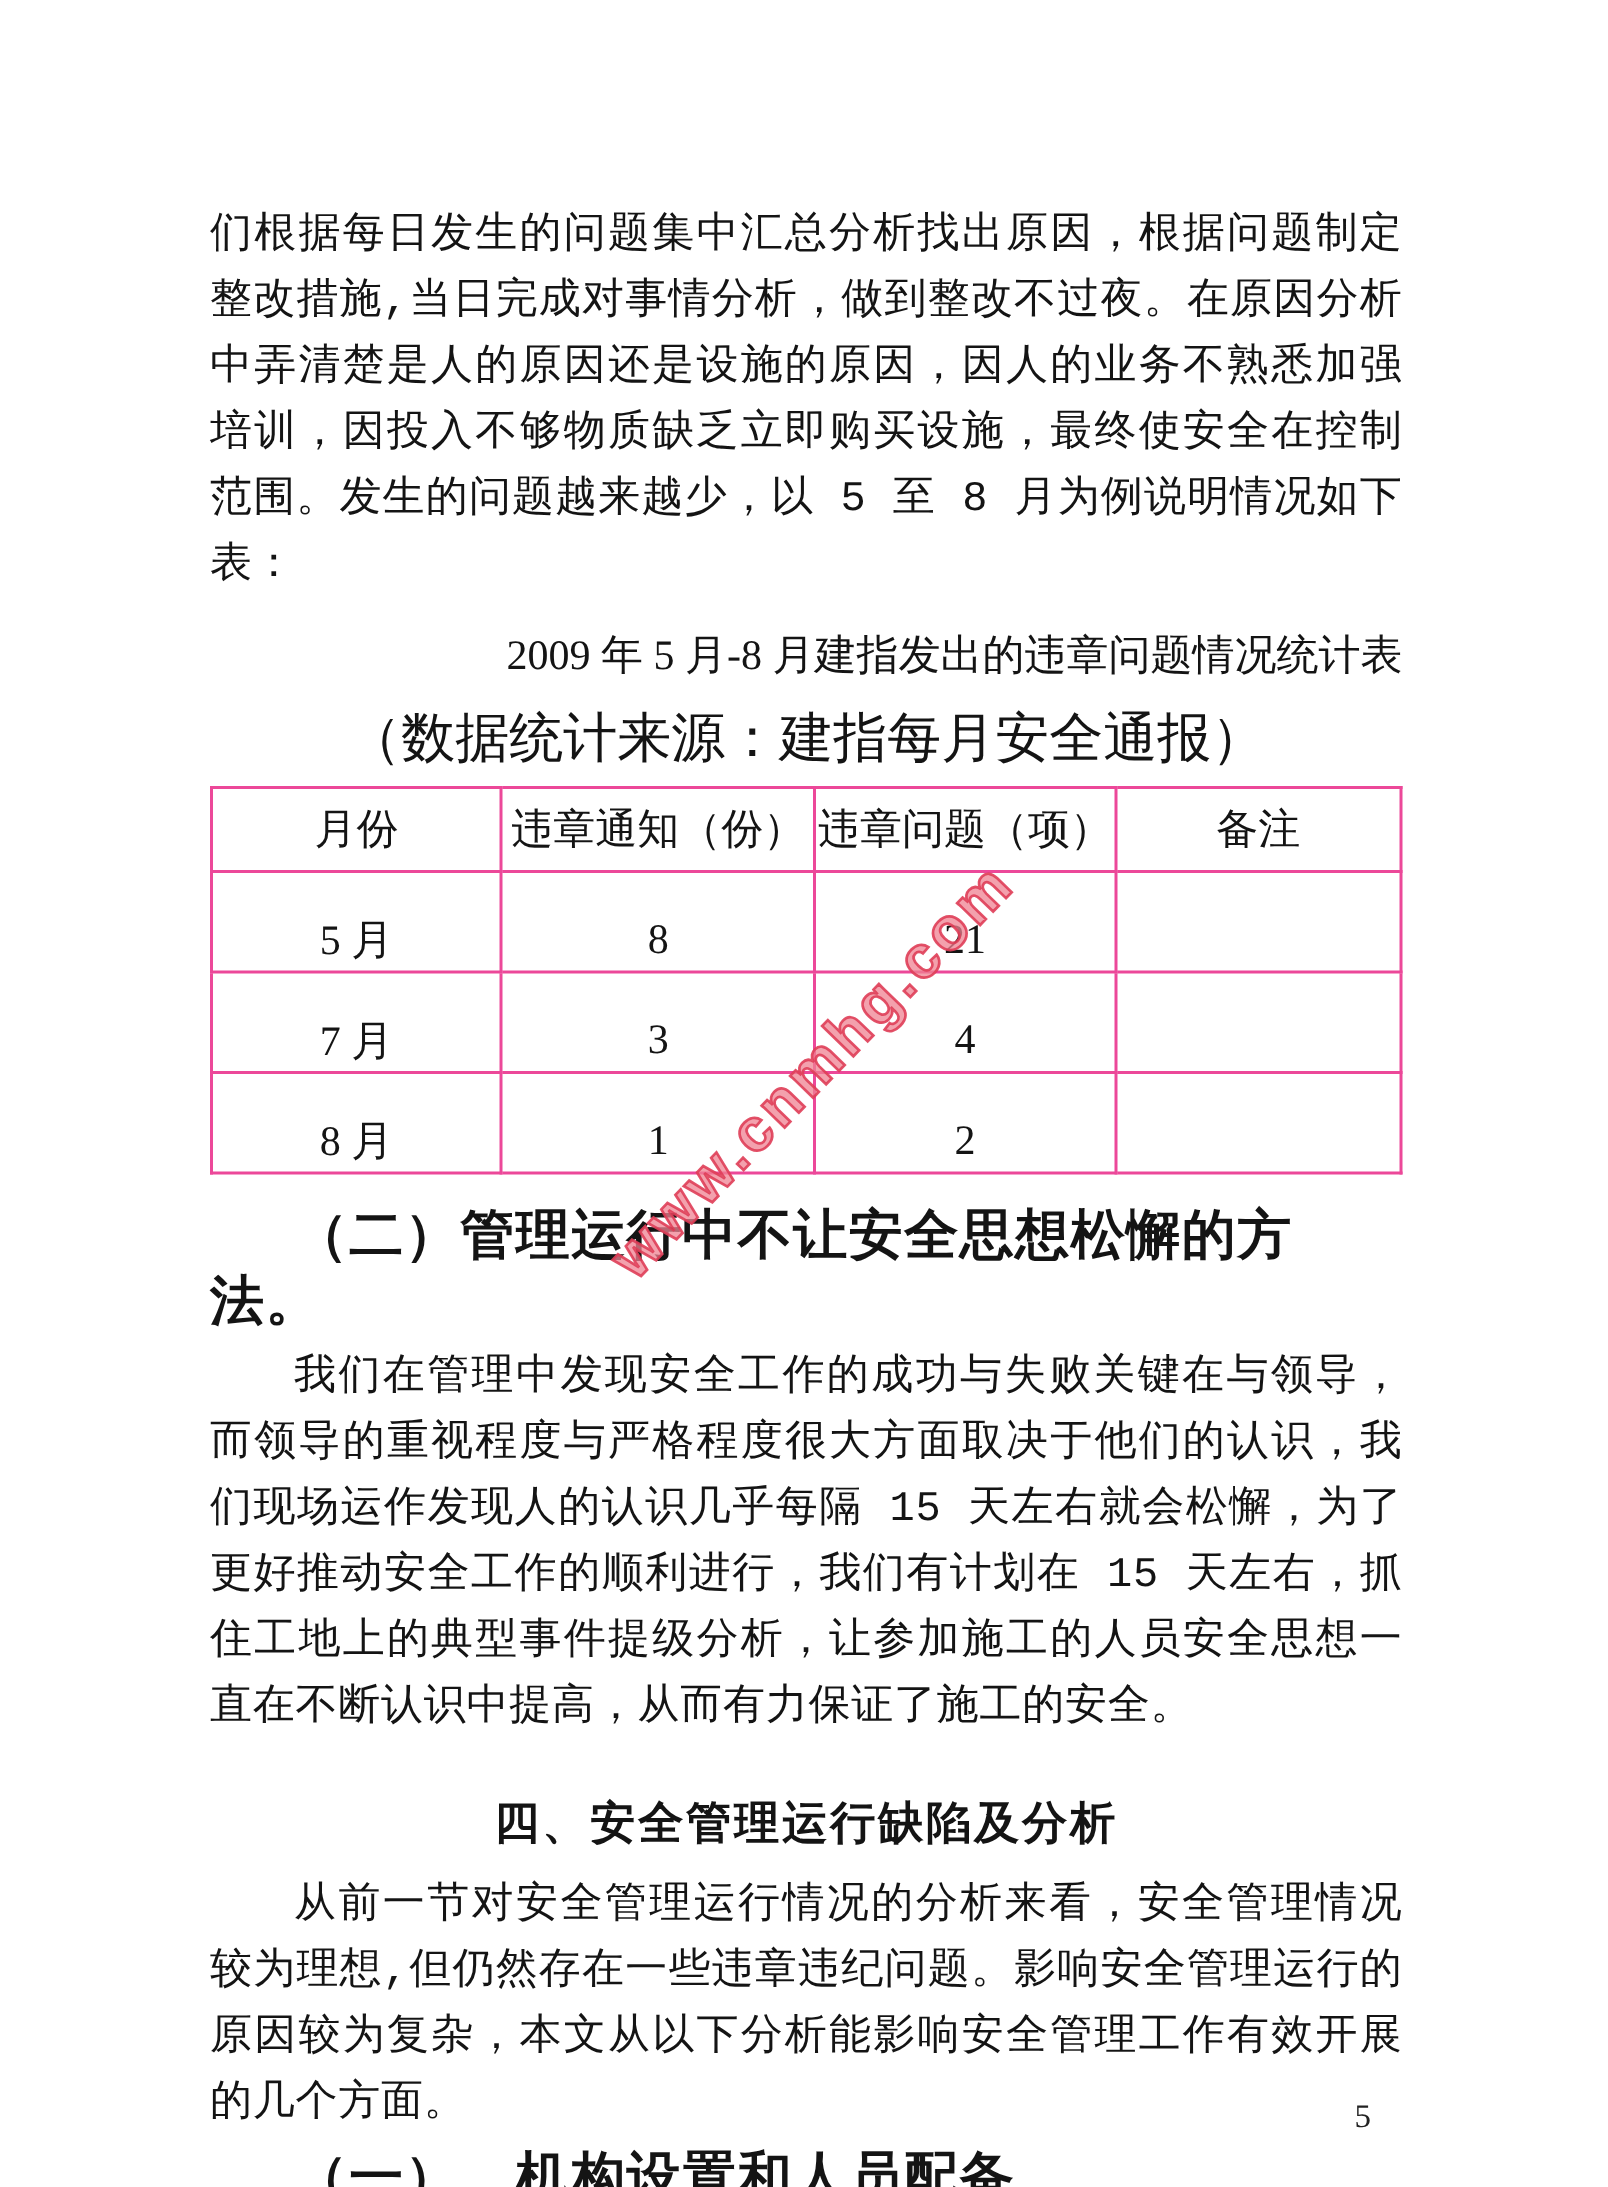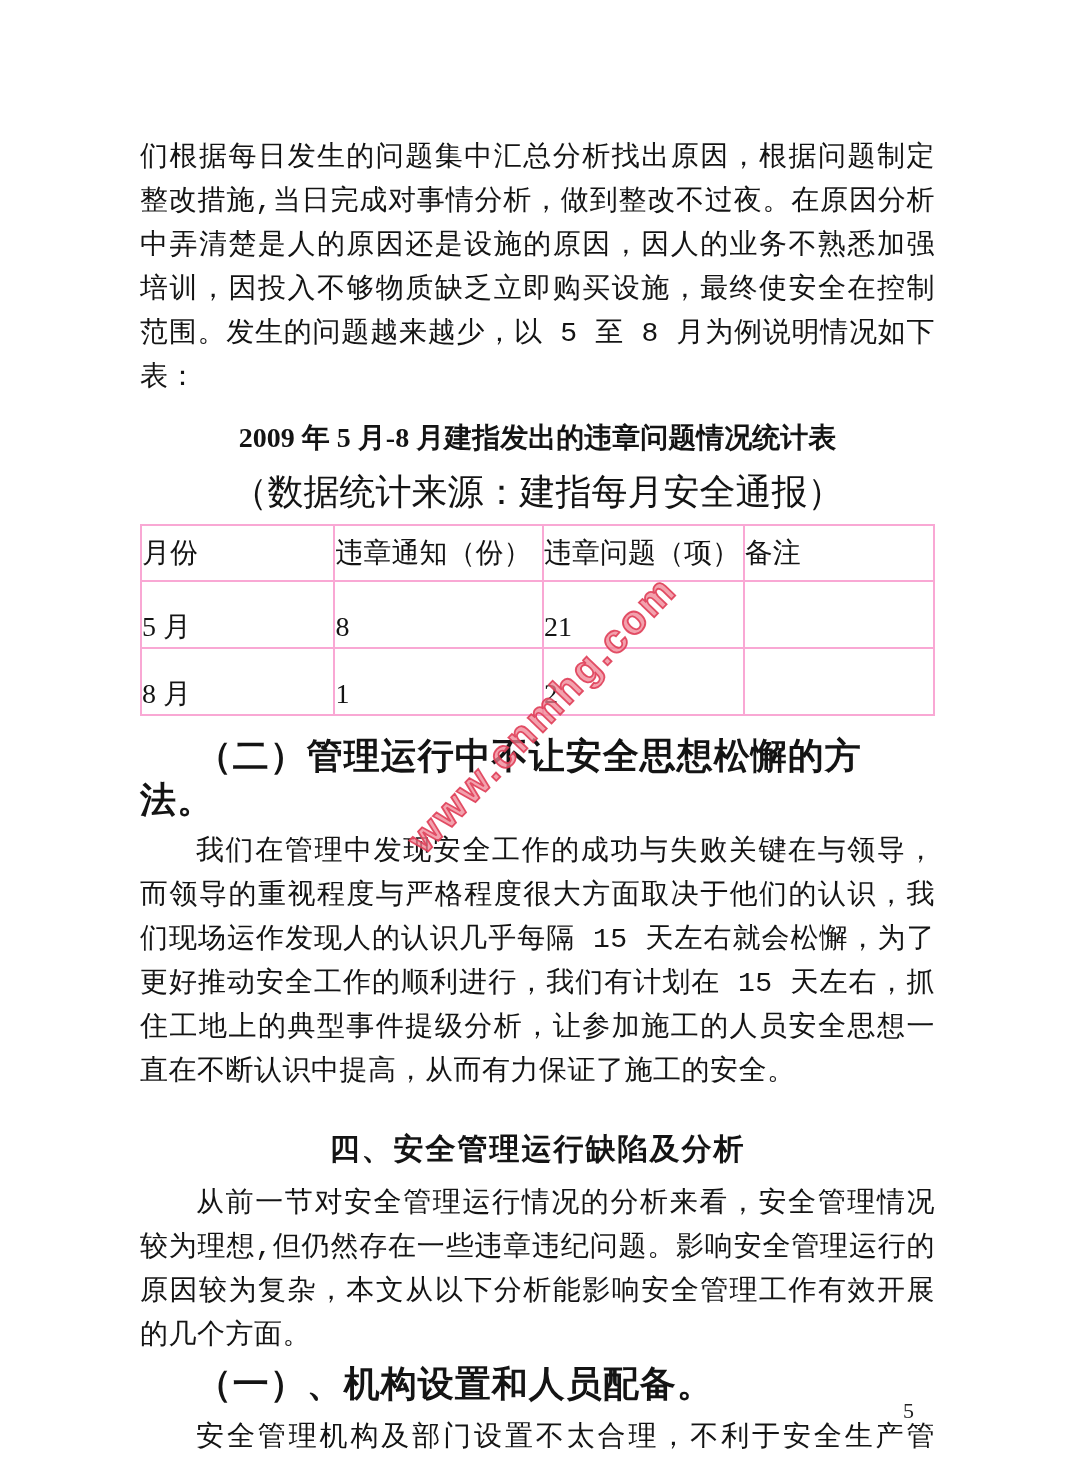--- a/index.html
+++ b/index.html
@@ -26,39 +26,38 @@
     text-align: justify;
     text-justify: inter-ideograph;
     letter-spacing: 0.5px;
     font-family: Liberation Mono, monospace;
   }
   .para.indent { text-indent: 2em; }
   .table-title {
     margin-top: 18px;
     font-size: 28px;
     line-height: 40px;
-    text-align: center;
-    font-weight: bold;
+    text-align: right;
   }
   .table-subtitle {
     margin: 14px 0 12px 0;
     font-size: 36px;
     line-height: 40px;
     text-align: center;
   }
   table.stats {
     width: 100%;
     border-collapse: collapse;
     table-layout: fixed;
   }
   table.stats th, table.stats td {
-    border: 2px solid #f9a8d4;
+    border: 2px solid #ec4899;
     font-weight: normal;
     font-size: 28px;
-    text-align: left;
+    text-align: center;
     vertical-align: middle;
     padding: 0;
   }
   table.stats thead th { height: 56px; }
   table.stats tbody td { height: 67px; padding-top: 24px; }
   col.c1 { width: 24.4%; }
   col.c2 { width: 26.3%; }
   col.c3 { width: 25.3%; }
   col.c4 { width: 24.0%; }
   .sub-heading {
@@ -134,20 +133,26 @@
         </tr>
       </thead>
       <tbody>
         <tr>
           <td>5 月</td>
           <td>8</td>
           <td>21</td>
           <td></td>
         </tr>
         <tr>
+          <td>7 月</td>
+          <td>3</td>
+          <td>4</td>
+          <td></td>
+        </tr>
+        <tr>
           <td>8 月</td>
           <td>1</td>
           <td>2</td>
           <td></td>
         </tr>
       </tbody>
     </table>
 
     <div class="sub-heading">（二）管理运行中不让安全思想松懈的方法。</div>
 

